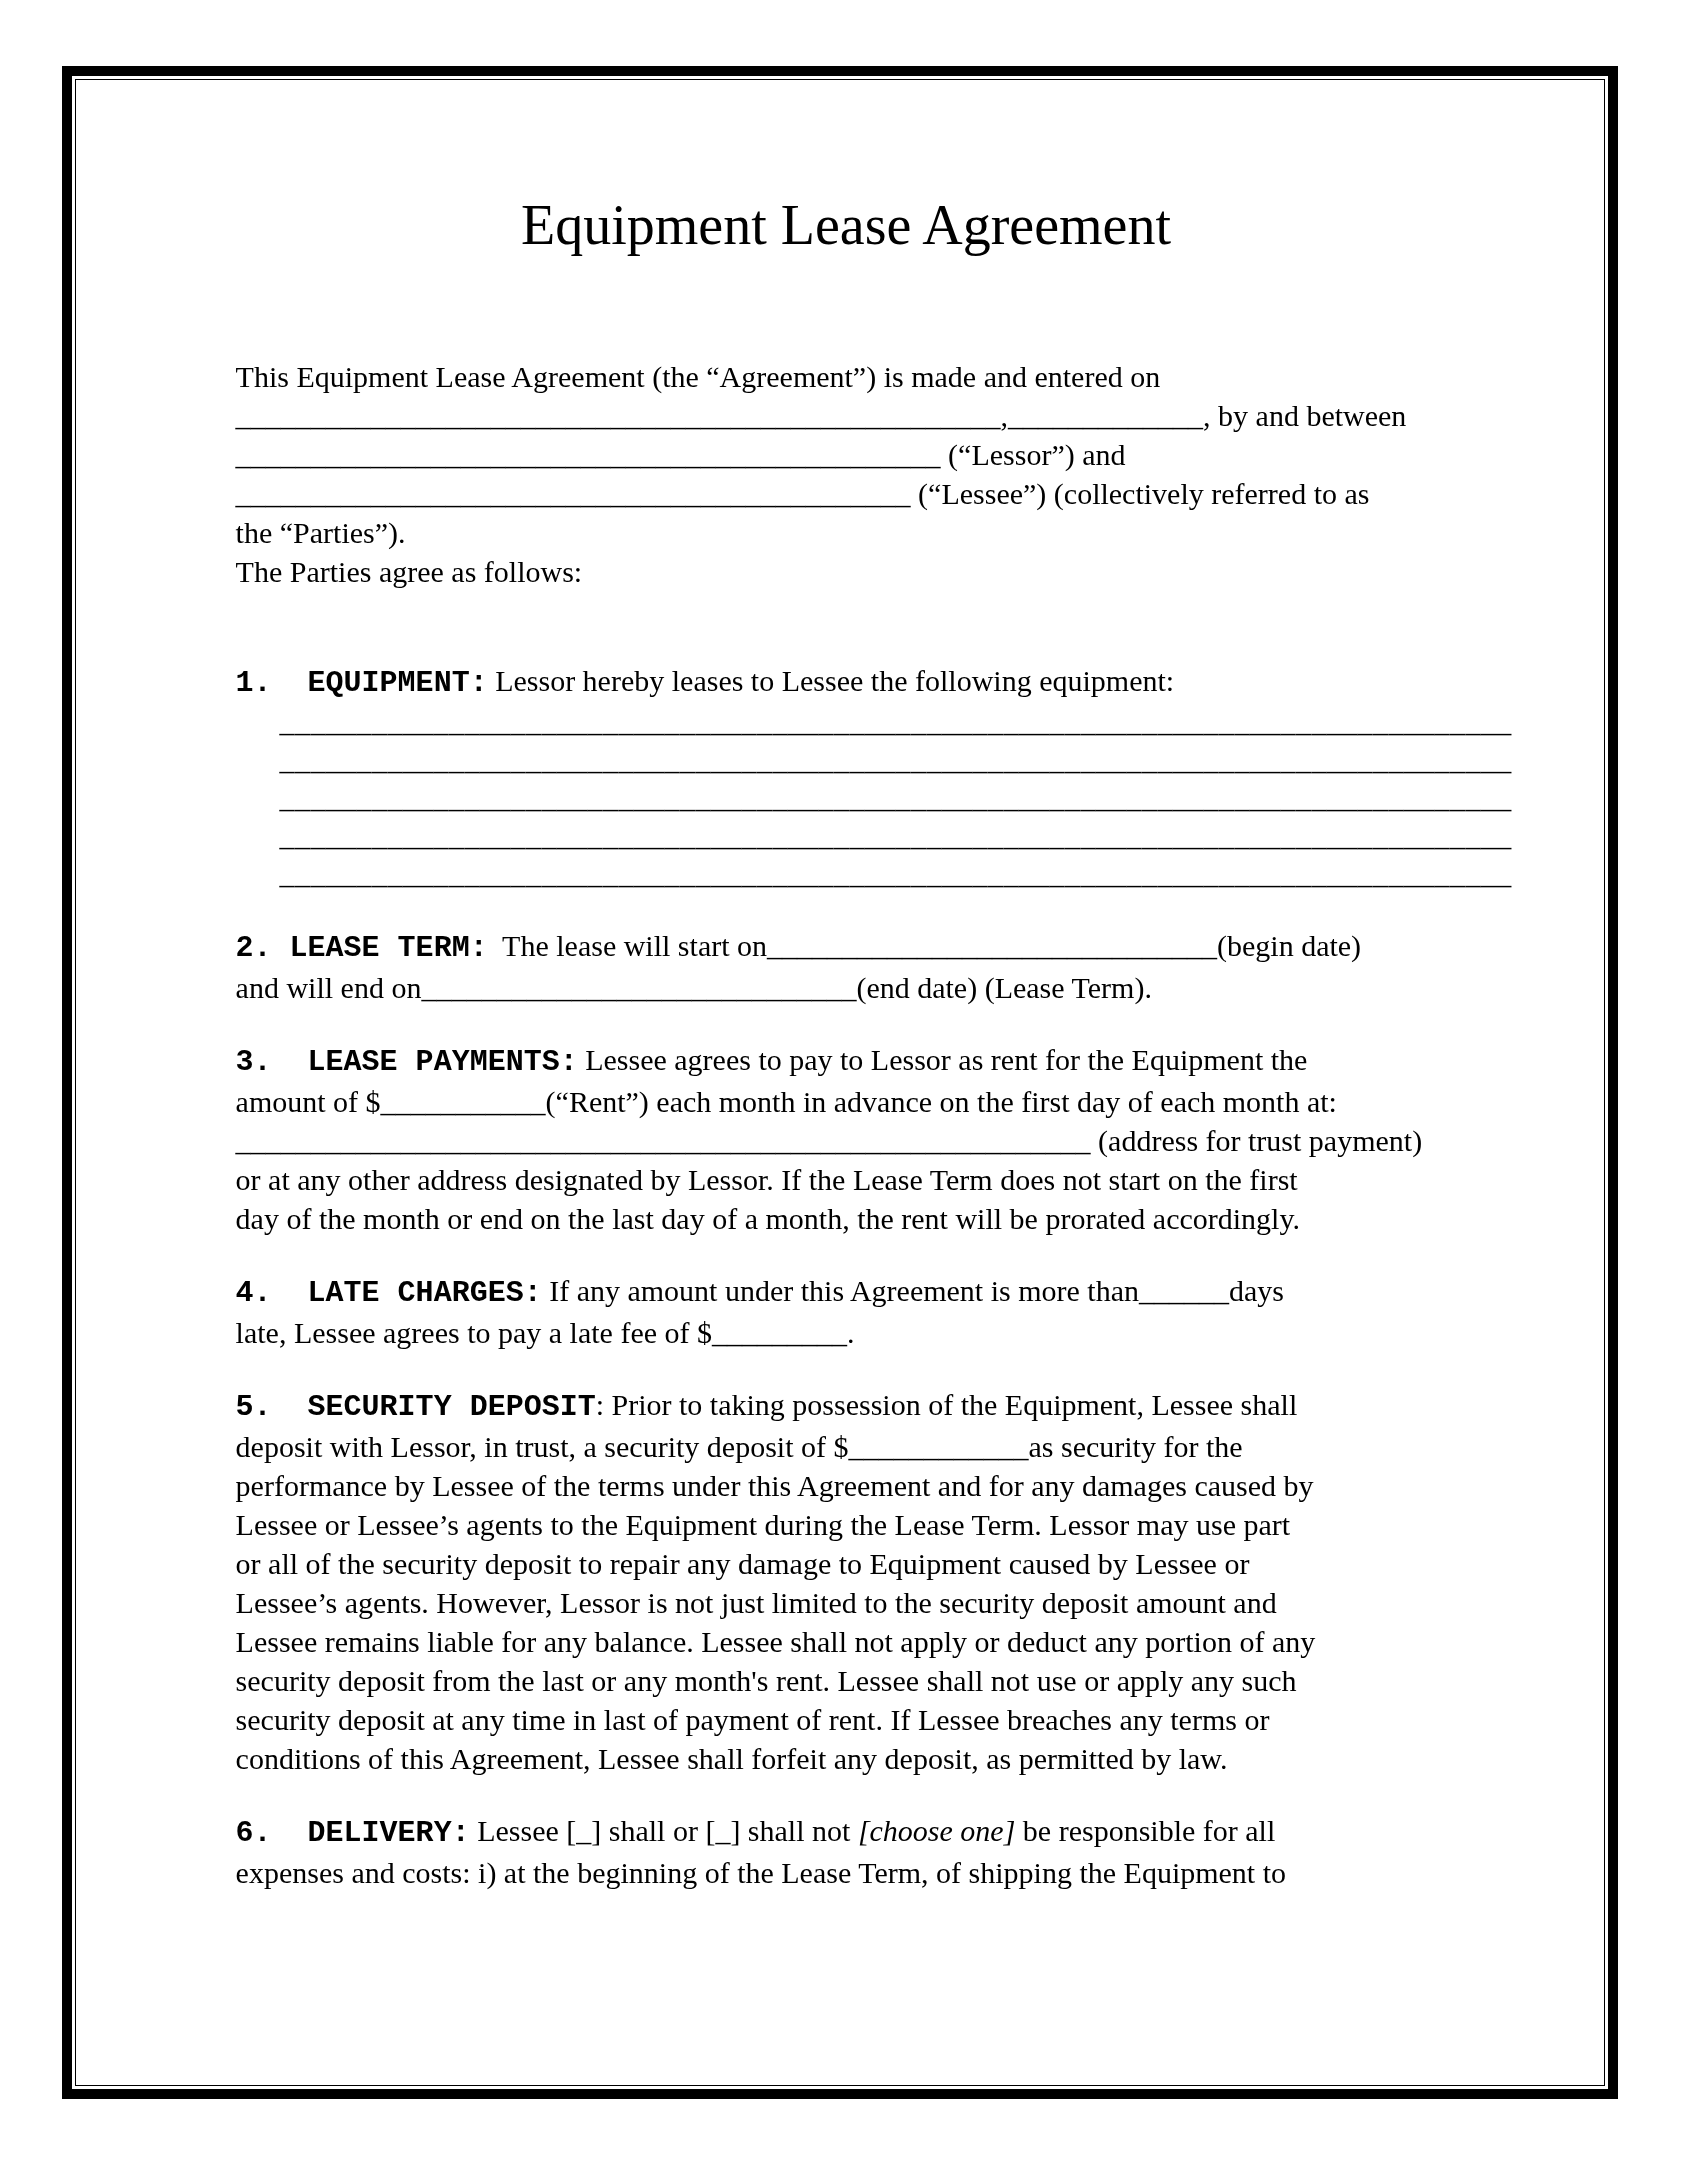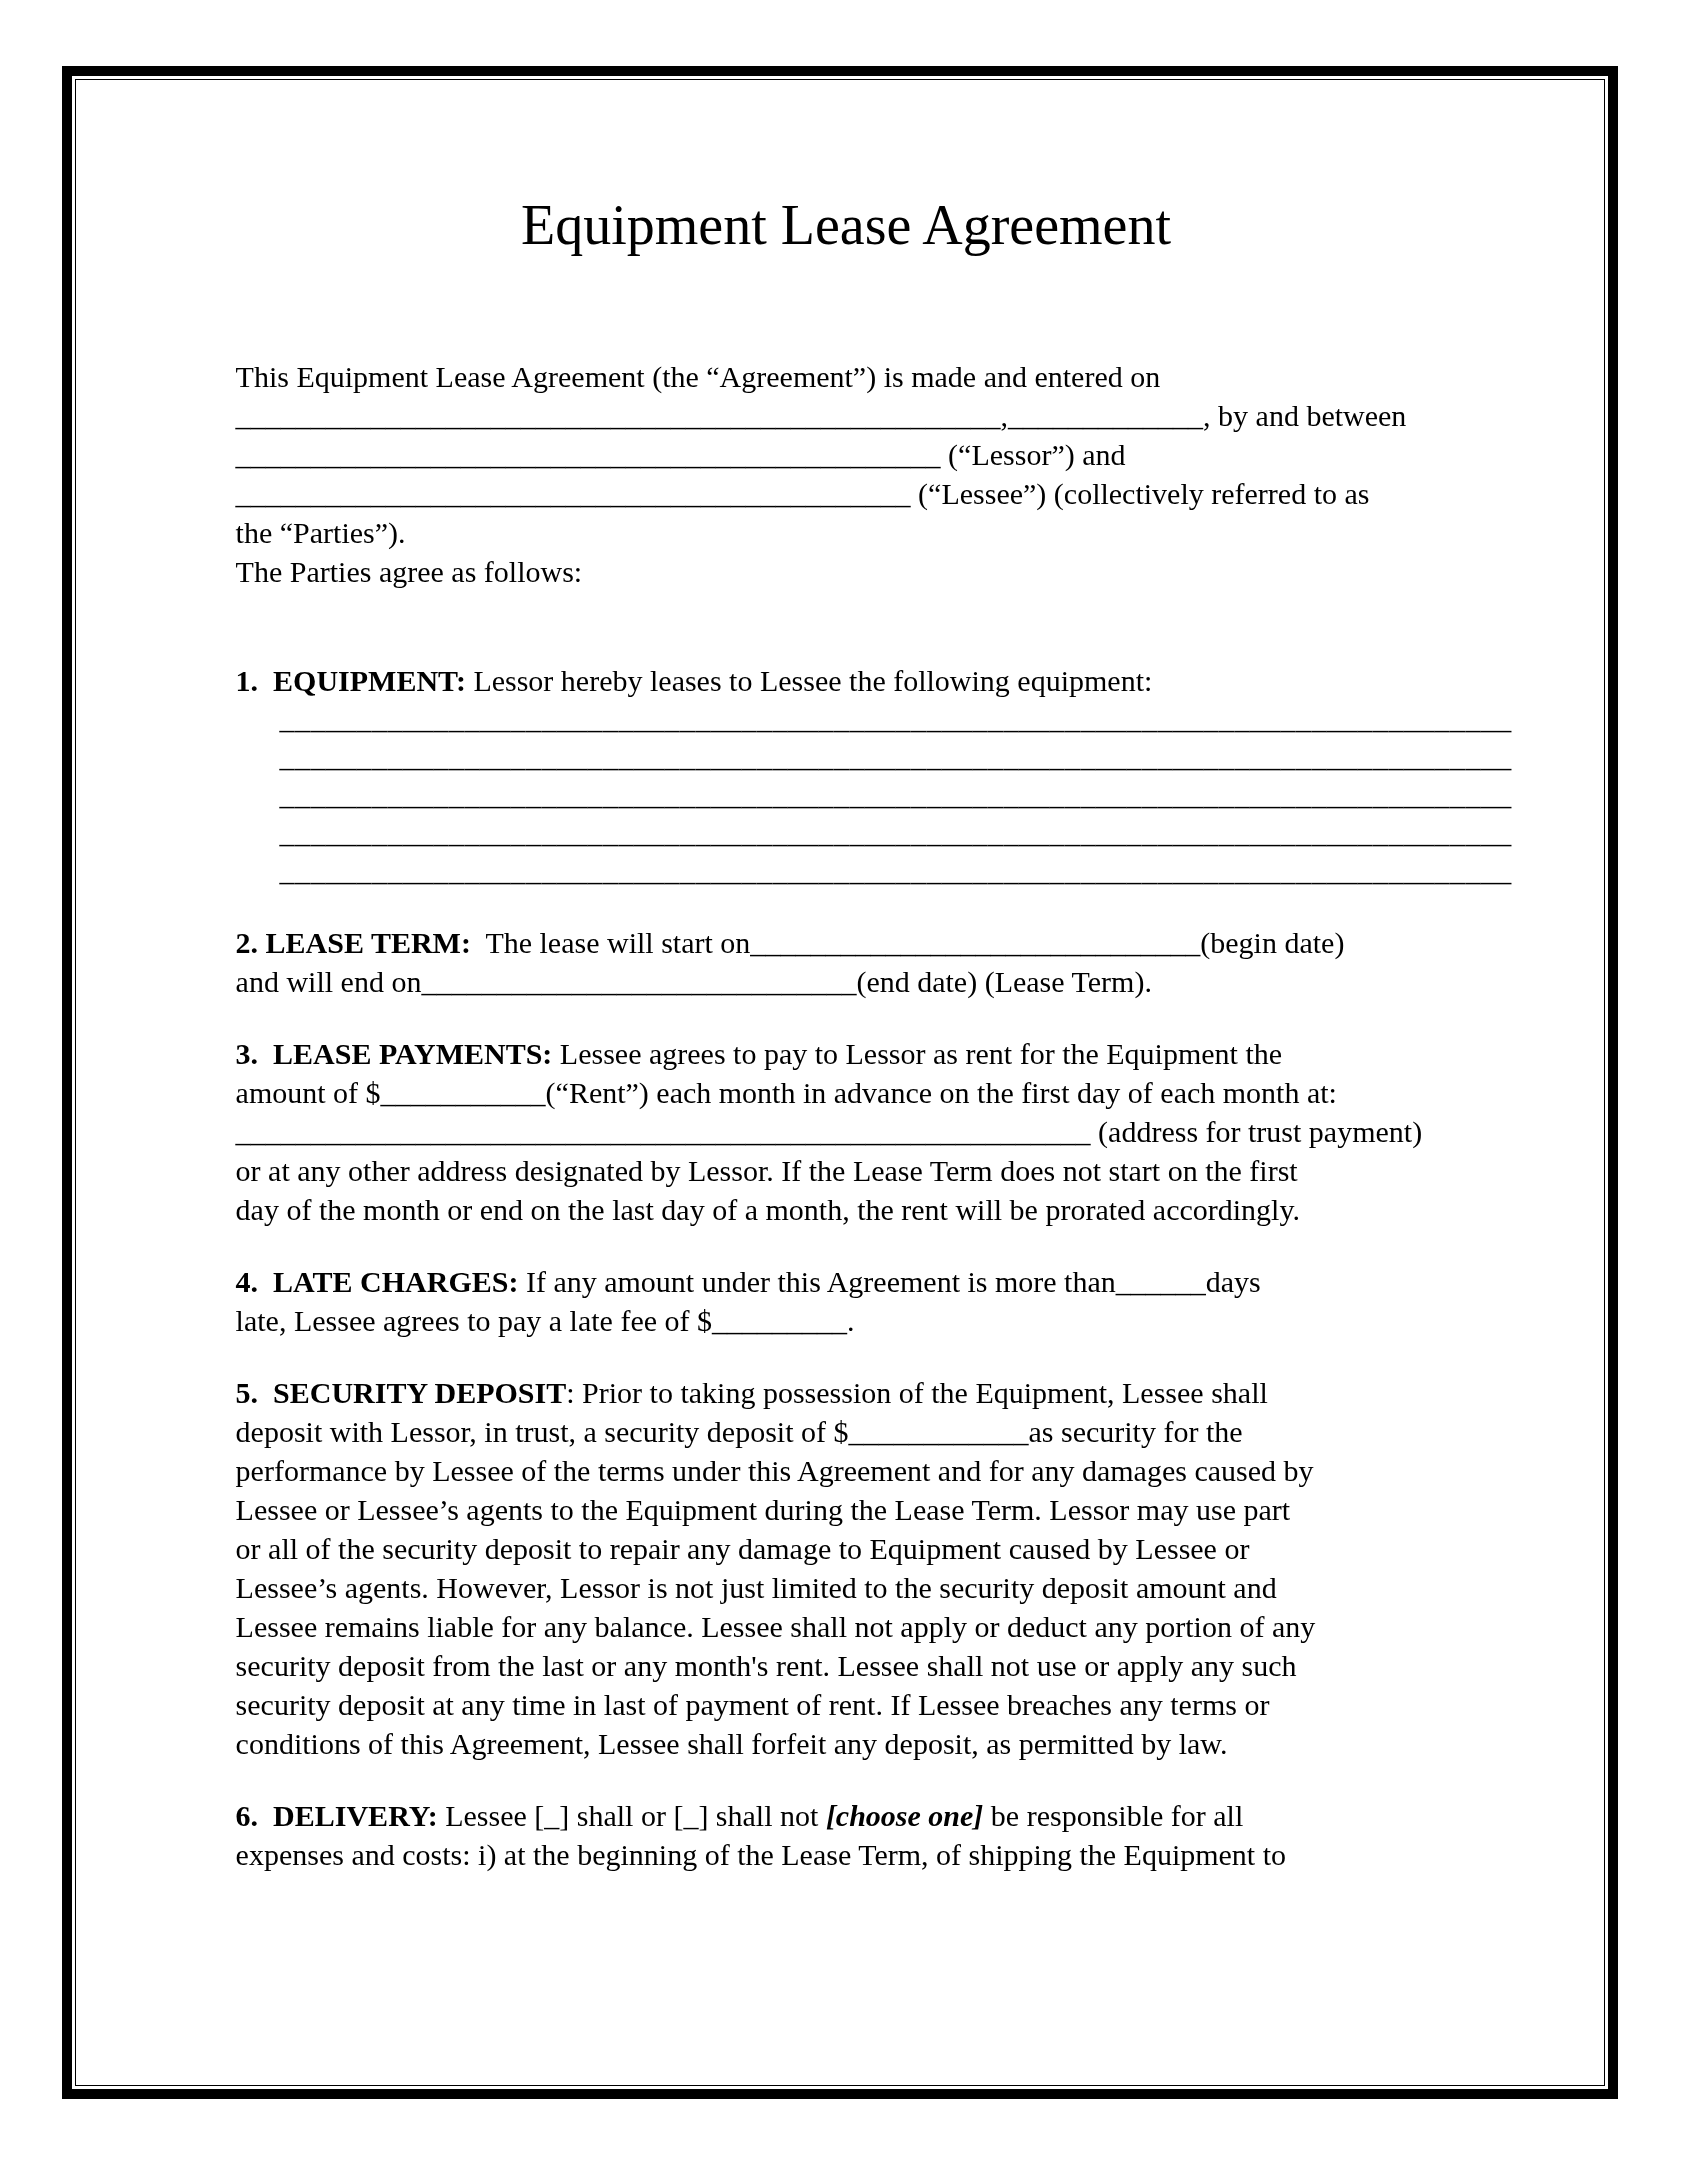--- a/index.html
+++ b/index.html
@@ -52,22 +52,22 @@
   .agree-para   { margin-bottom: 70px; }
   .section      { margin-bottom: 33px; }
   .section-last { margin-bottom: 0; }
   .blank-line {
     font-size: 30px;
     line-height: 38px;
     white-space: pre;
     letter-spacing: 0.4px;
     margin-left: 44px;
   }
-  b { font-weight: bold; }
-  .it { font-style: italic; font-weight: bold; }
+  b { font-weight: bold; font-family: Liberation Mono, monospace; }
+  .it { font-style: italic; }
 </style>
 </head>
 <body>
 
 <div class="frame">
   <div class="frame-inner">
     <div class="content">
 
       <h1 class="doc-title">Equipment Lease Agreement</h1>
 

